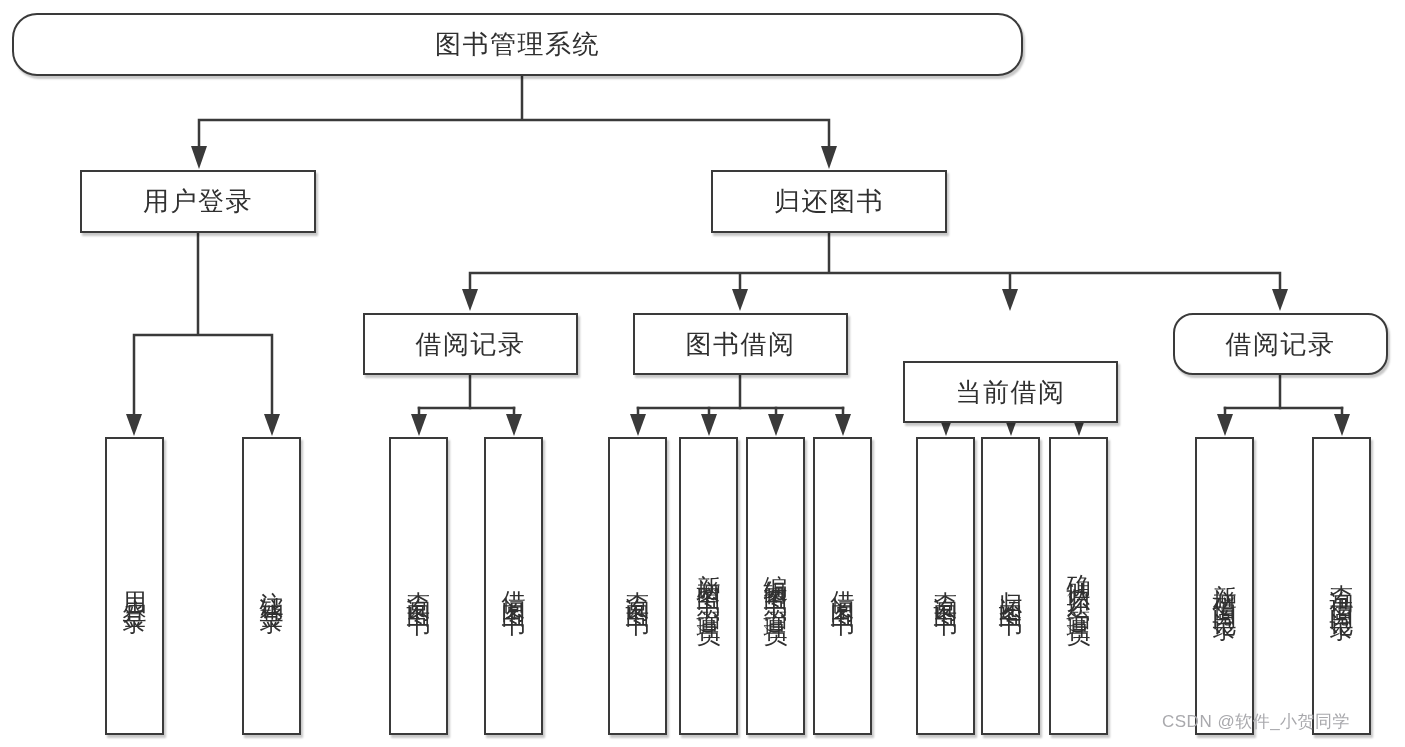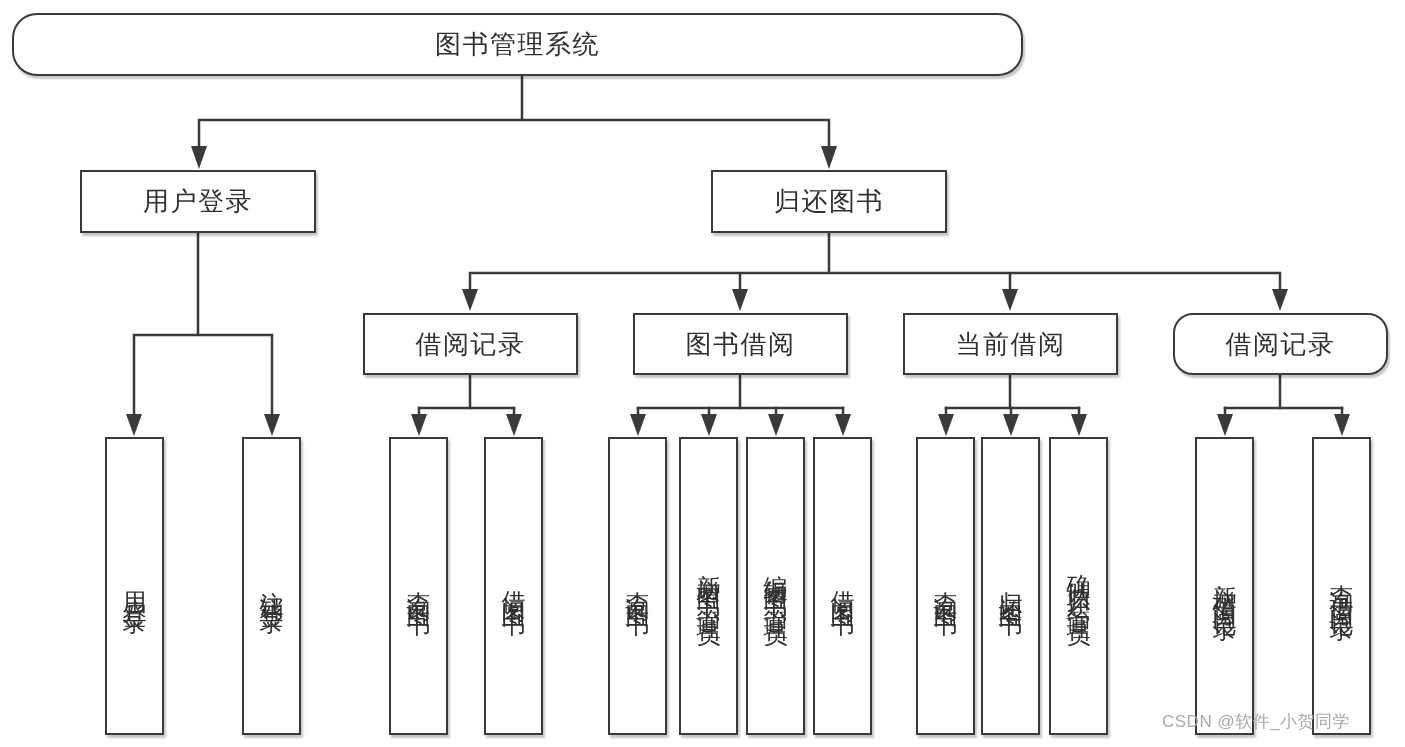--- a/index.html
+++ b/index.html
@@ -93,21 +93,21 @@
   <div class="node h-node lvl2" style="left:711px;">
     <span>归还图书</span>
   </div>
 
   <div class="node h-node lvl3" style="left:363px;">
     <span>借阅记录</span>
   </div>
   <div class="node h-node lvl3" style="left:633px;">
     <span>图书借阅</span>
   </div>
-  <div class="node h-node lvl3" style="left:903px;">
+  <div class="node h-node lvl3" style="left:903px;margin-top:48px;">
     <span>当前借阅</span>
   </div>
   <div class="node h-node lvl3" style="left:1173px;border-radius:20px;">
     <span>借阅记录</span>
   </div>
 
   <div class="node leaf" style="left:105px;">
     <span class="vtext">用户登录</span>
   </div>
   <div class="node leaf" style="left:242px;">

